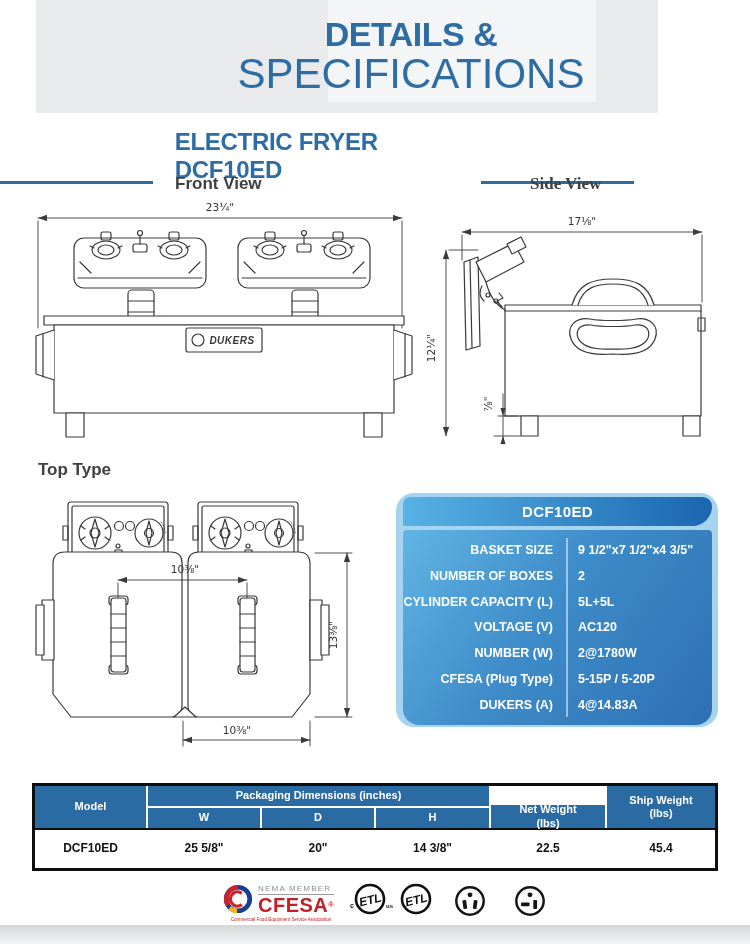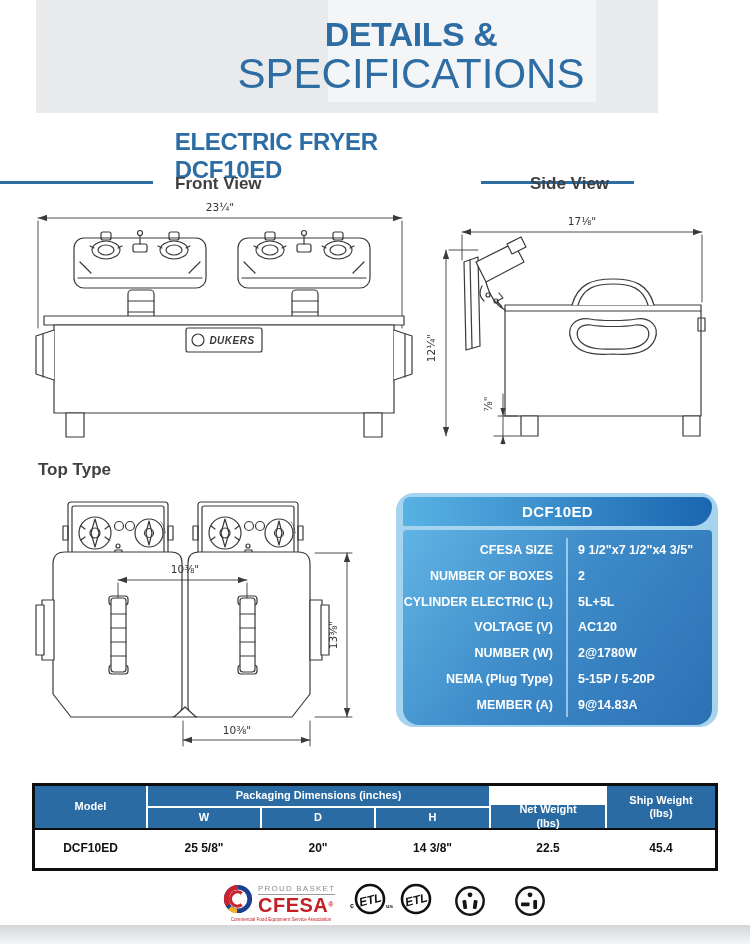--- a/index.html
+++ b/index.html
@@ -14,21 +14,21 @@
   .banner-title .l2{font-size:42px;font-weight:400;letter-spacing:0;line-height:40px;}
 
   
   .subtitle-row{position:absolute;left:0;top:128px;width:634px;display:flex;align-items:flex-end;justify-content:center;gap:22px;}
   .sub-line{width:170px;height:3px;background:#2d6da4;}
   .subtitle{color:#2d6da4;font-size:24px;font-weight:700;letter-spacing:-.3px;}
 
   
   .view-label{position:absolute;color:#404040;font-size:17px;font-weight:700;}
   .vl-front{left:175px;top:174px;}
-  .vl-side{left:530px;top:174px;}
+  .vl-side{left:530px;top:174px;font-family:Liberation Serif, serif;}
   .vl-top{left:38px;top:460px;}
 
   
   .drawing{position:absolute;}
   .drawing path,.drawing rect,.drawing line,.drawing circle,.drawing ellipse{
       stroke:#3a3a3a;fill:none;stroke-width:1.2;stroke-linejoin:round;stroke-linecap:round;}
   .drawing .dl{stroke-width:.9;}
   .drawing .wh{fill:#ffffff;}
   .drawing .fl{fill:#3a3a3a;stroke:none;}
   .drawing text{stroke:none;fill:#333;font-family:"DejaVu Sans",sans-serif;font-size:10.5px;}
@@ -285,46 +285,46 @@
     <line class="dl" x1="290" y1="229" x2="327" y2="229"></line>
     <text transform="rotate(-90 312 147)" x="312" y="147" text-anchor="middle">13⅜"</text>
   </svg>
 
   <div class="spec-wrap">
     <div class="spec-back"></div>
     <div class="spec-header">DCF10ED</div>
     <div class="spec-body">
       <div class="spec-divider"></div>
       <div class="spec-row">
-        <div class="spec-label">CFESA SIZE</div>
+        <div class="spec-label">BASKET SIZE</div>
         <div class="spec-value">9 1/2"x7 1/2"x4 3/5"</div>
       </div>
       <div class="spec-row">
         <div class="spec-label">NUMBER OF BOXES</div>
         <div class="spec-value">2</div>
       </div>
       <div class="spec-row">
-        <div class="spec-label">CYLINDER ELECTRIC (L)</div>
+        <div class="spec-label">CYLINDER CAPACITY (L)</div>
         <div class="spec-value">5L+5L</div>
       </div>
       <div class="spec-row">
         <div class="spec-label">VOLTAGE (V)</div>
         <div class="spec-value">AC120</div>
       </div>
       <div class="spec-row">
         <div class="spec-label">NUMBER (W)</div>
         <div class="spec-value">2@1780W</div>
       </div>
       <div class="spec-row">
-        <div class="spec-label">NEMA (Plug Type)</div>
+        <div class="spec-label">CFESA (Plug Type)</div>
         <div class="spec-value">5-15P / 5-20P</div>
       </div>
       <div class="spec-row">
-        <div class="spec-label">MEMBER (A)</div>
-        <div class="spec-value">9@14.83A</div>
+        <div class="spec-label">DUKERS (A)</div>
+        <div class="spec-value">4@14.83A</div>
       </div>
     </div>
   </div>
 
   <div class="spec-table">
     <div class="thead">
       <div class="th th-model">Model</div>
       <div class="th th-pack">Packaging Dimensions (inches)</div>
       <div class="th th-net">
         <span>Net Weight</span>
@@ -350,21 +350,21 @@
 
   <div class="cfesa">
     <div class="cf-top">
       <svg width="32" height="32" viewBox="0 0 34 34">
         <circle cx="17" cy="17" r="12.5" fill="none" stroke="#1b3f8f" stroke-width="5"></circle>
         <path d="M17,4.5 A12.5,12.5 0 0,0 6.5,23.5" fill="none" stroke="#cc2229" stroke-width="5"></path>
         <path d="M8,26.5 A12.5,12.5 0 0,0 16,29.5" fill="none" stroke="#f4b223" stroke-width="5"></path>
         <path d="M21,11 A7.5,7.5 0 1,0 21,23" fill="none" stroke="#cc2229" stroke-width="3.5"></path>
       </svg>
       <div class="cf-right">
-        <div class="cf-member">PROUD BASKET</div>
+        <div class="cf-member">NEMA MEMBER</div>
         <div class="cf-name"><span>CFESA</span><span class="cf-reg">®</span></div>
       </div>
     </div>
     <div class="cf-tag">Commercial Food Equipment Service Association</div>
   </div>
 
   <div class="etl etl1">
     <svg width="46" height="36" viewBox="0 0 46 36">
       <circle cx="23" cy="17" r="14" fill="none" stroke="#101010" stroke-width="2.6"></circle>
       <text x="23" y="22" text-anchor="middle" transform="rotate(-14 23 17)" font-family="Liberation Sans, sans-serif" font-size="12" font-weight="bold" font-style="italic" fill="#101010">ETL</text>

